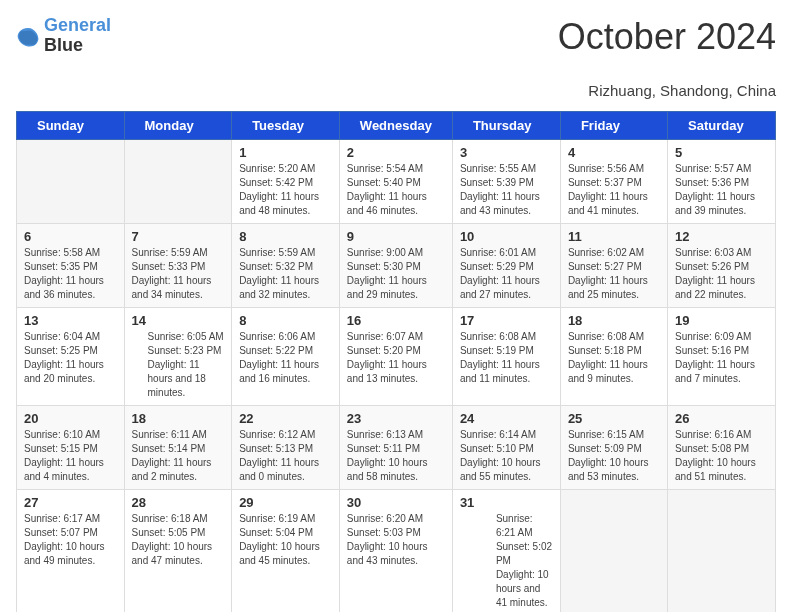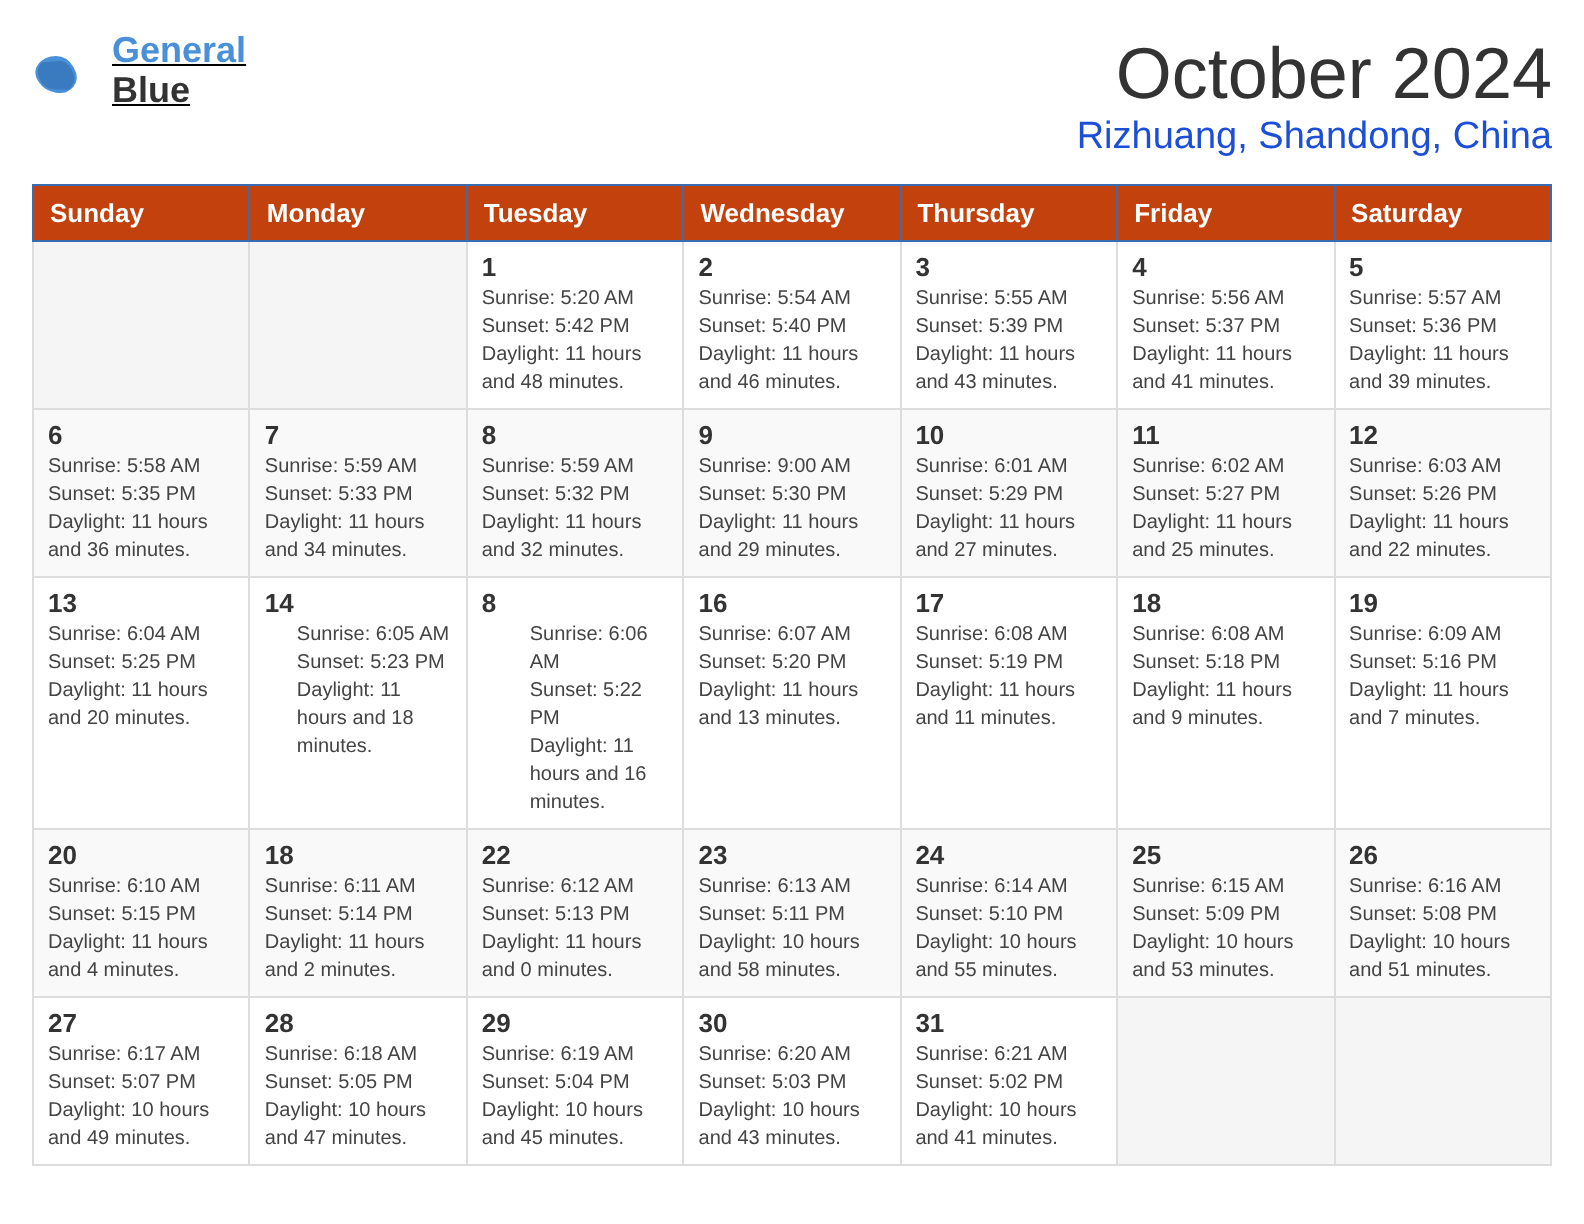--- a/index.html
+++ b/index.html
@@ -12,22 +12,21 @@
     }
     .header {
       display: flex;
       justify-content: space-between;
       align-items: flex-start;
       margin-bottom: 12px;
     }
     .logo {
       display: flex;
       align-items: center;
-      gap: 16px;
-      text-decoration: underline;
+      gap: 4px;
     }
     .logo-text {
       font-size: 18px;
       font-weight: bold;
       color: #333;
       line-height: 1.1;
     }
     .logo-text span {
       color: #4a90d9;
     }
@@ -37,34 +36,35 @@
     }
     .title-block {
       text-align: right;
     }
     .month-title {
       font-size: 36px;
       font-weight: normal;
       color: #333;
     }
     .location {
-      font-size: 19px;
-      color: #1d4ed8;
+      font-size: 15px;
+      color: #404040;
+      margin-top: 24px;
     }
     .calendar {
       width: 100%;
       border-collapse: collapse;
       border: 1px solid #ccc;
     }
     .calendar th {
-      background: #c2410c;
+      background: #1d4ed8;
       color: #fff;
       font-size: 13px;
       font-weight: bold;
-      padding: 6px 8px;
+      padding: 6px 20px;
       text-align: left;
       border: 1px solid #3a6aaf;
     }
     .calendar td {
       vertical-align: top;
       padding: 5px 7px;
       border: 1px solid #ddd;
       font-size: 10.5px;
       color: #333;
       width: calc(100% / 7);
@@ -210,21 +210,21 @@
 Daylight: 11 hours and 20 minutes.</div>
         </td>
         <td>
           <span class="day-number">14</span>
           <div class="day-info" style="white-space: pre-line; margin-left: 16px;">Sunrise: 6:05 AM
 Sunset: 5:23 PM
 Daylight: 11 hours and 18 minutes.</div>
         </td>
         <td>
           <span class="day-number">8</span>
-          <div class="day-info" style="white-space: pre-line; margin-left: 24px;">Sunrise: 6:06 AM
+          <div class="day-info" style="white-space: pre-line;">Sunrise: 6:06 AM
 Sunset: 5:22 PM
 Daylight: 11 hours and 16 minutes.</div>
         </td>
         <td>
           <span class="day-number">16</span>
           <div class="day-info" style="white-space: pre-line;">Sunrise: 6:07 AM
 Sunset: 5:20 PM
 Daylight: 11 hours and 13 minutes.</div>
         </td>
         <td>
@@ -310,21 +310,21 @@
 Daylight: 10 hours and 45 minutes.</div>
         </td>
         <td>
           <span class="day-number">30</span>
           <div class="day-info" style="white-space: pre-line;">Sunrise: 6:20 AM
 Sunset: 5:03 PM
 Daylight: 10 hours and 43 minutes.</div>
         </td>
         <td>
           <span class="day-number">31</span>
-          <div class="day-info" style="white-space: pre-line;">Sunrise: 6:21 AM
+          <div class="day-info" style="white-space: pre-line; margin-left: 36px;">Sunrise: 6:21 AM
 Sunset: 5:02 PM
 Daylight: 10 hours and 41 minutes.</div>
         </td>
         <td class="empty-cell"></td>
         <td class="empty-cell"></td>
       </tr>
     </tbody>
 </table>
 
 </body></html>

